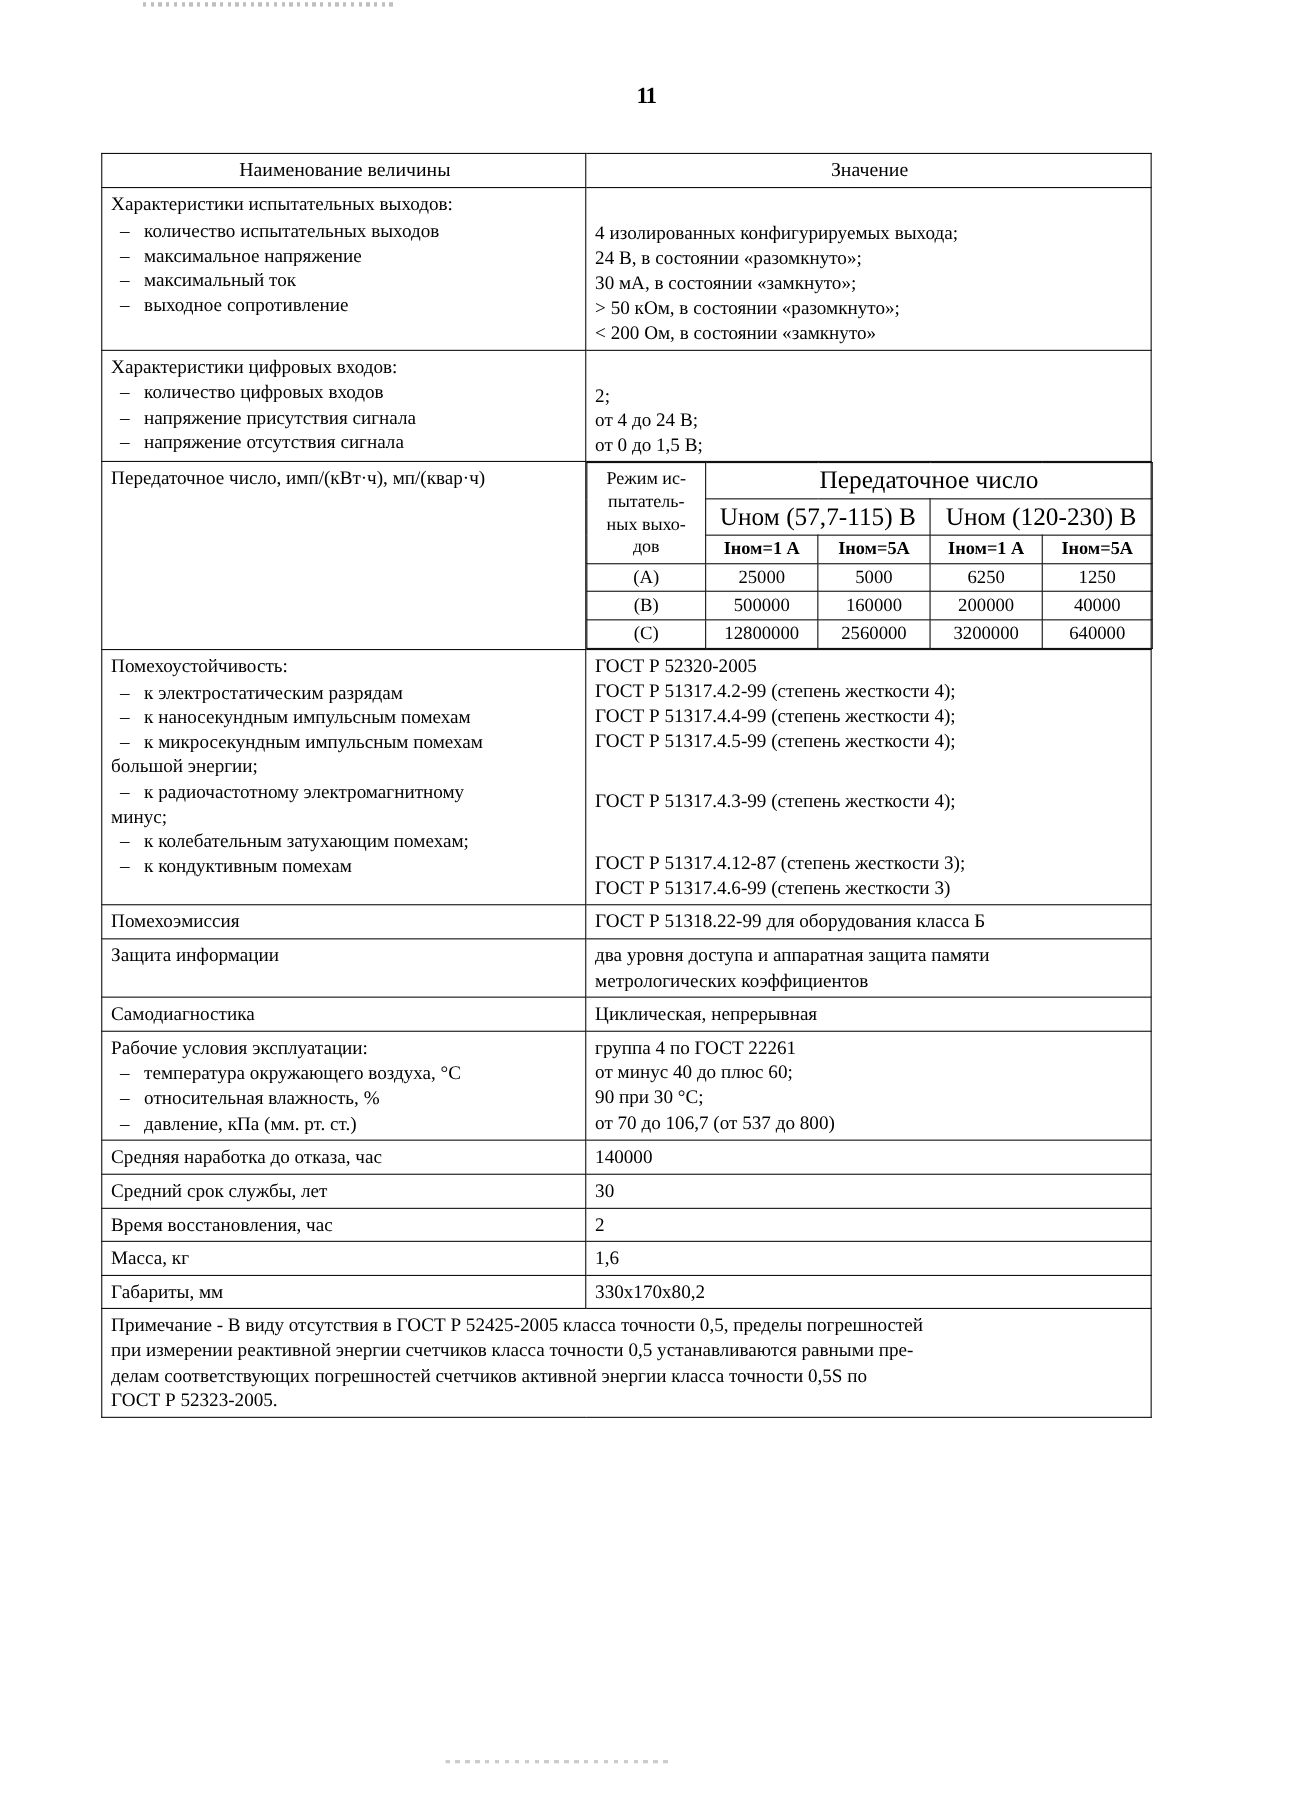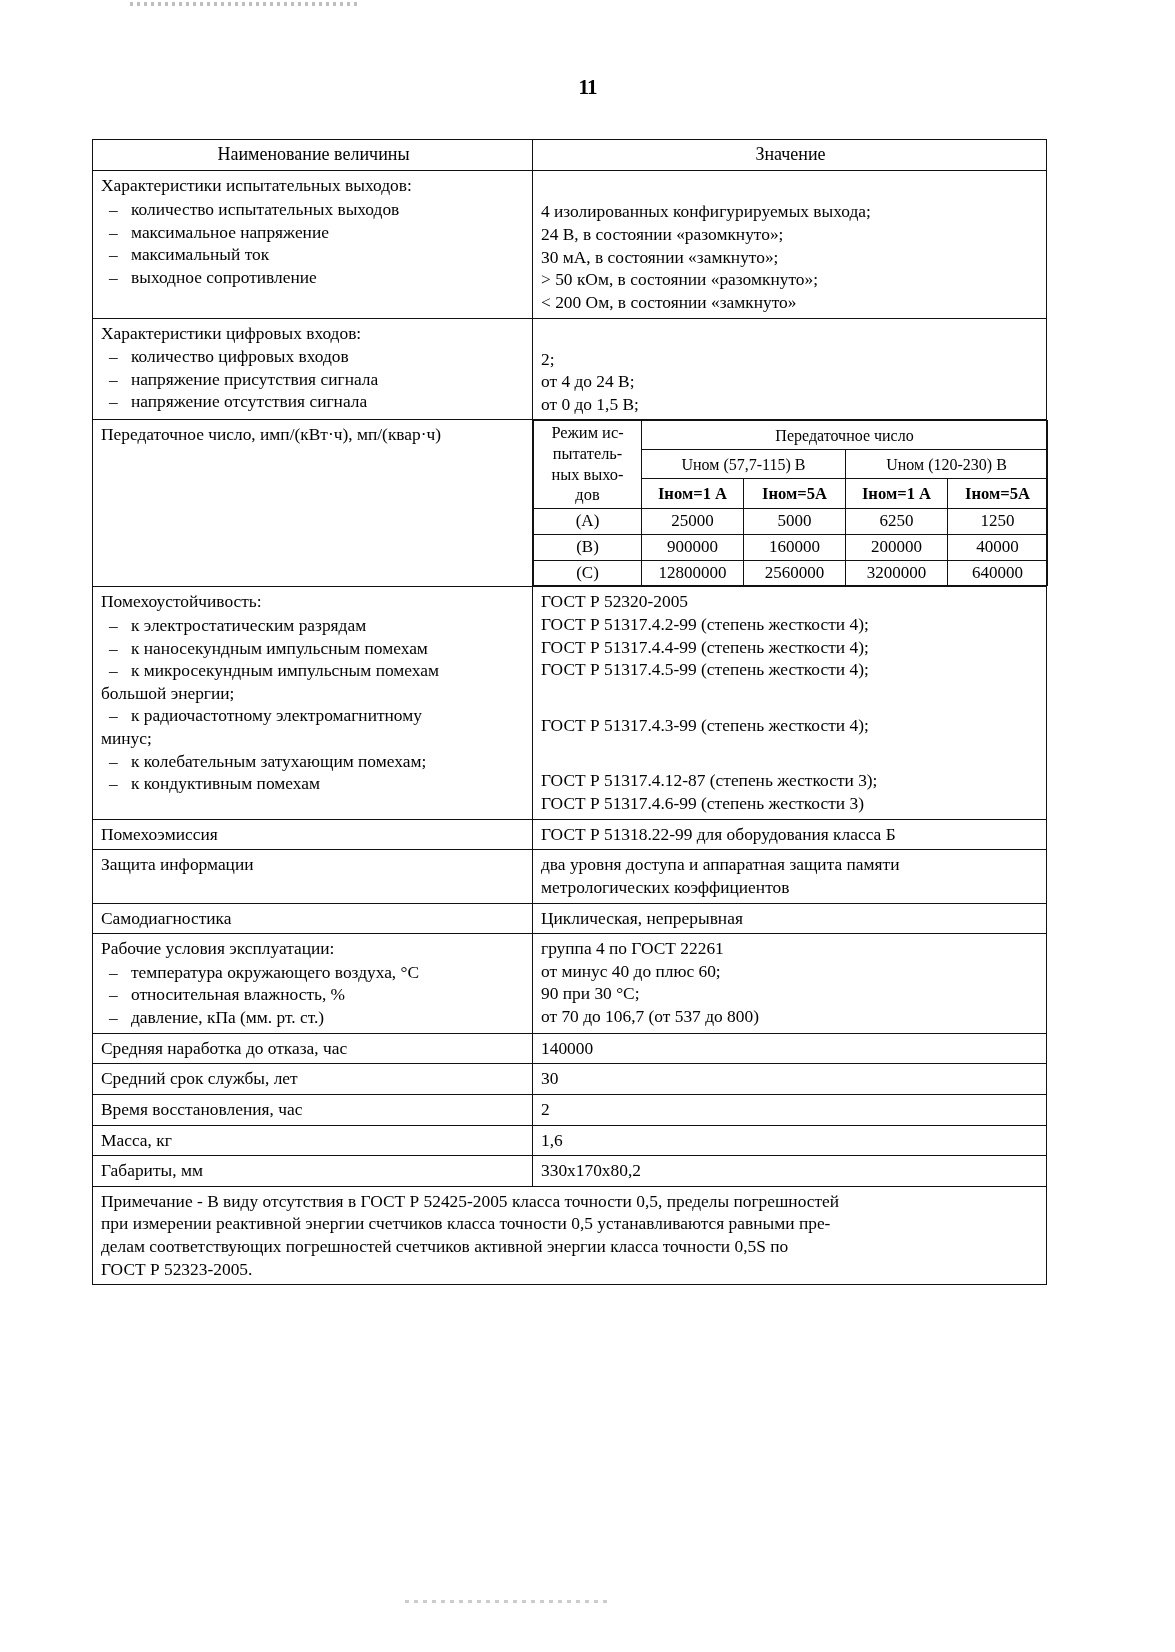--- a/index.html
+++ b/index.html
@@ -125,21 +125,21 @@
     padding: 2px 2px;
     font-weight: normal;
   }
   table.nested td.mode-head {
     font-weight: normal;
     font-size: 16.4px;
     line-height: 1.26;
     padding: 2px 3px;
   }
   table.nested td.bold-sub { font-weight: bold; font-size: 16.6px; }
-  table.nested td.u-head { font-size: 16px; text-align: center; }
+  table.nested td.u-head { font-size: 23px; text-align: center; }
   td.no-top { border-top: none; }
   .pn-label-cell {
     border-right: 1.4px solid #111 !important;
   }
 
   .note-cell {
     padding: 4px 8px 6px 8px;
     line-height: 1.30;
   }
   .note-p {
@@ -242,21 +242,21 @@
                 </tr>
                 <tr>
                   <td>(A)</td>
                   <td>25000</td>
                   <td>5000</td>
                   <td>6250</td>
                   <td>1250</td>
                 </tr>
                 <tr>
                   <td>(B)</td>
-                  <td>900000</td>
+                  <td>500000</td>
                   <td>160000</td>
                   <td>200000</td>
                   <td>40000</td>
                 </tr>
                 <tr>
                   <td>(C)</td>
                   <td>12800000</td>
                   <td>2560000</td>
                   <td>3200000</td>
                   <td>640000</td>

